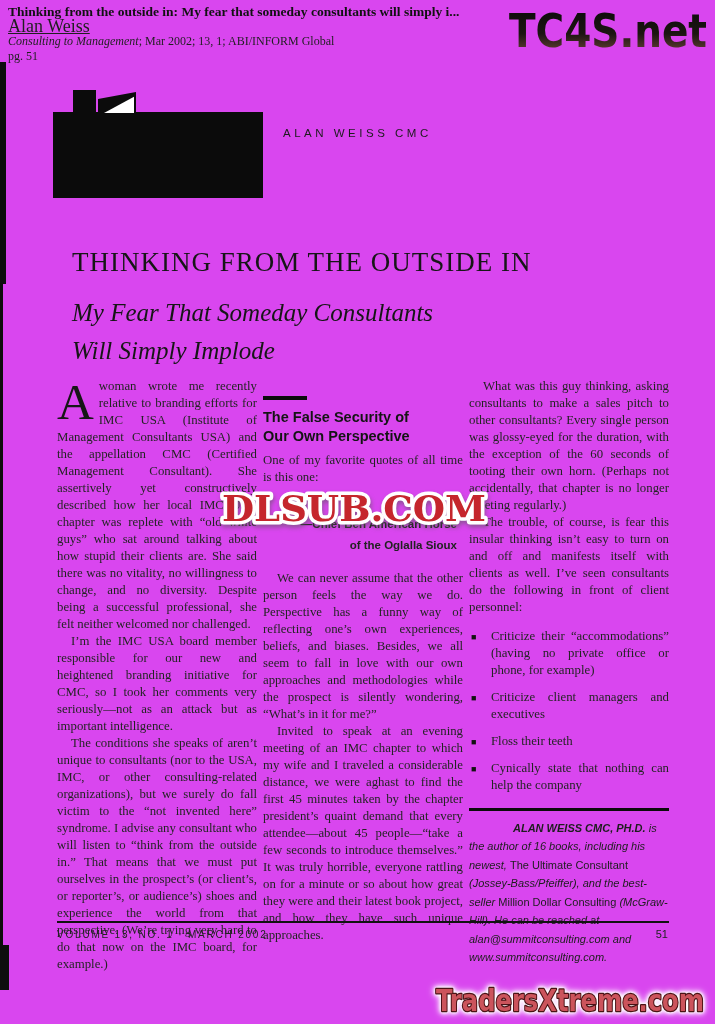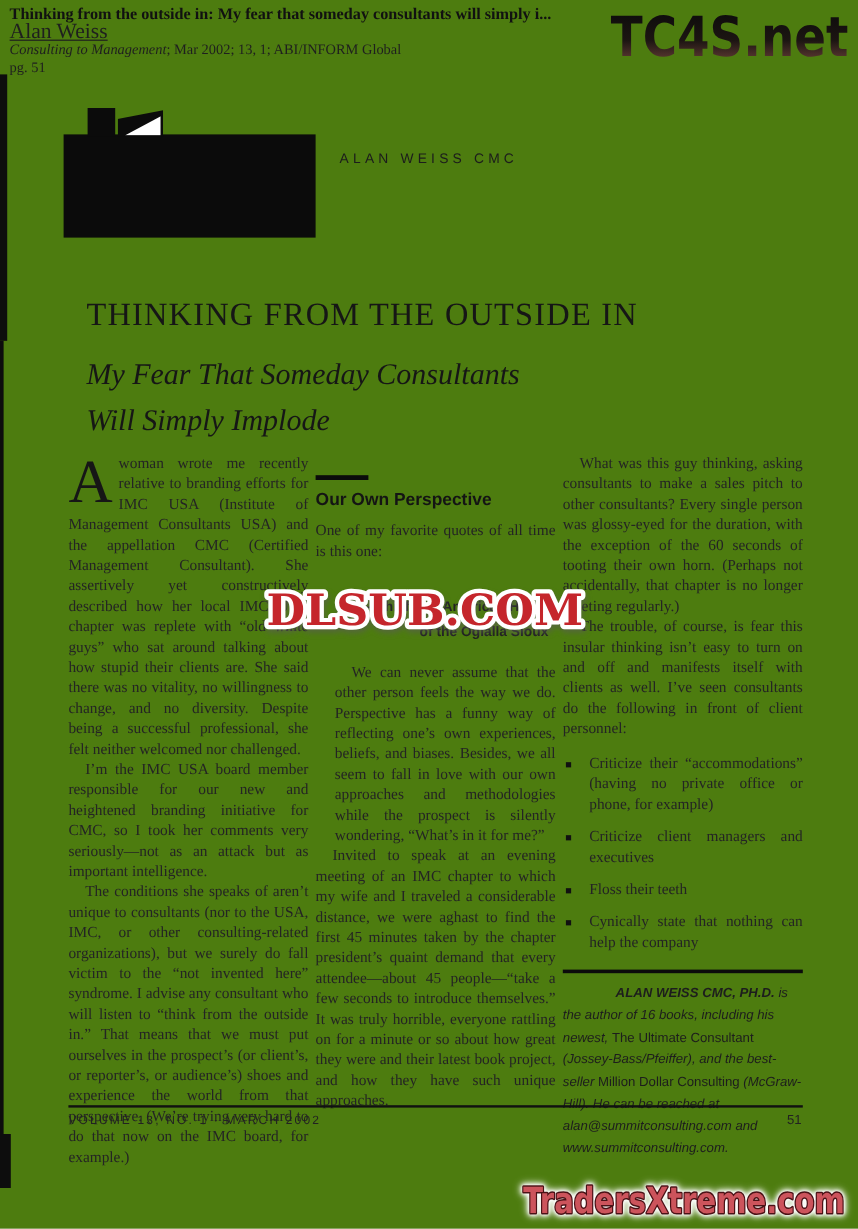--- a/index.html
+++ b/index.html
@@ -1,16 +1,16 @@
 <!DOCTYPE html>
 <html><head>
 <meta charset="utf-8">
 <style>
   html,body{margin:0;padding:0;background:#e8e8e8;}
-  .page{position:relative;width:715px;height:1024px;background:#4d7c0f;overflow:hidden;
+  .page{position:relative;width:715px;height:1024px;background:#d946ef;overflow:hidden;
         font-family:"Liberation Serif",serif;color:#1f1f1f;}
   
   .edge-bar{position:absolute;background:#0d0d0d;}
   
   .citation{position:absolute;left:8px;top:4px;line-height:15px;}
   .cite-title{font-weight:bold;font-size:13.5px;color:#111;}
   .cite-author{font-size:18px;text-decoration:underline;}
   .cite-journal{font-size:12px;}
   .cite-journal .jname{font-style:italic;}
   .cite-page{font-size:12px;}
@@ -111,29 +111,30 @@
 
     <div class="col">
       <p><span class="dropcap">A</span><span>woman wrote me recently relative to branding efforts for IMC USA (Institute of Management Consultants USA) and the appellation CMC (Certified Management Consultant). She assertively yet constructively described how her local IMC USA chapter was replete with “old white guys” who sat around talking about how stupid their clients are. She said there was no vitality, no willingness to change, and no diversity. Despite being a successful professional, she felt neither welcomed nor challenged.</span></p>
       <p class="indent">I’m the IMC USA board member responsible for our new and heightened branding initiative for CMC, so I took her comments very seriously—not as an attack but as important intelligence.</p>
       <p class="indent">The conditions she speaks of aren’t unique to consultants (nor to the USA, IMC, or other consulting-related organizations), but we surely do fall victim to the “not invented here” syndrome. I advise any consultant who will listen to “think from the outside in.” That means that we must put ourselves in the prospect’s (or client’s, or reporter’s, or audience’s) shoes and experience the world from that perspective. (We’re trying very hard to do that now on the IMC board, for example.)</p>
     </div>
 
     <div class="col">
       <div class="sec-rule"></div>
       <div class="sec-heading">
+        <div>The False Security of</div>
         <div>Our Own Perspective</div>
       </div>
       <p class="intro">One of my favorite quotes of all time is this one:</p>
       <div class="quote-spacer"></div>
       <div class="quote-attr">
         <div>—Chief Ben American Horse</div>
         <div>of the Oglalla Sioux</div>
       </div>
-      <p class="indent" style="margin-top:14px;margin-left:16px;">We can never assume that the other person feels the way we do. Perspective has a funny way of reflecting one’s own experiences, beliefs, and biases. Besides, we all seem to fall in love with our own approaches and methodologies while the prospect is silently wondering, “What’s in it for me?”</p>
+      <p class="indent" style="margin-top:14px;">We can never assume that the other person feels the way we do. Perspective has a funny way of reflecting one’s own experiences, beliefs, and biases. Besides, we all seem to fall in love with our own approaches and methodologies while the prospect is silently wondering, “What’s in it for me?”</p>
       <p class="indent">Invited to speak at an evening meeting of an IMC chapter to which my wife and I traveled a considerable distance, we were aghast to find the first 45 minutes taken by the chapter president’s quaint demand that every attendee—about 45 people—“take a few seconds to introduce themselves.” It was truly horrible, everyone rattling on for a minute or so about how great they were and their latest book project, and how they have such unique approaches.</p>
     </div>
 
     <div class="col">
       <p class="indent">What was this guy thinking, asking consultants to make a sales pitch to other consultants? Every single person was glossy-eyed for the duration, with the exception of the 60 seconds of tooting their own horn. (Perhaps not accidentally, that chapter is no longer meeting regularly.)</p>
       <p class="indent">The trouble, of course, is fear this insular thinking isn’t easy to turn on and off and manifests itself with clients as well. I’ve seen consultants do the following in front of client personnel:</p>
       <ul class="bullets">
         <li><span class="sq">■</span><span>Criticize their “accommodations” (having no private office or phone, for example)</span></li>
         <li><span class="sq">■</span><span>Criticize client managers and executives</span></li>
         <li><span class="sq">■</span><span>Floss their teeth</span></li>

